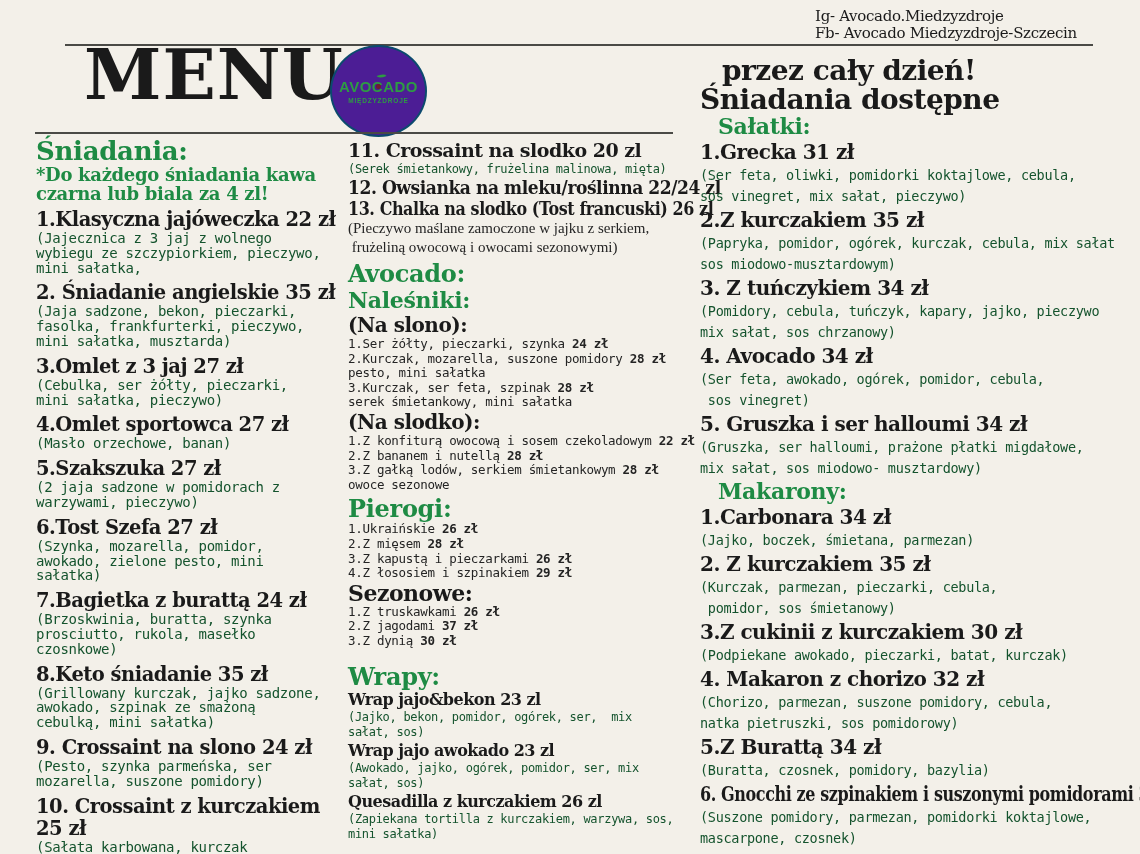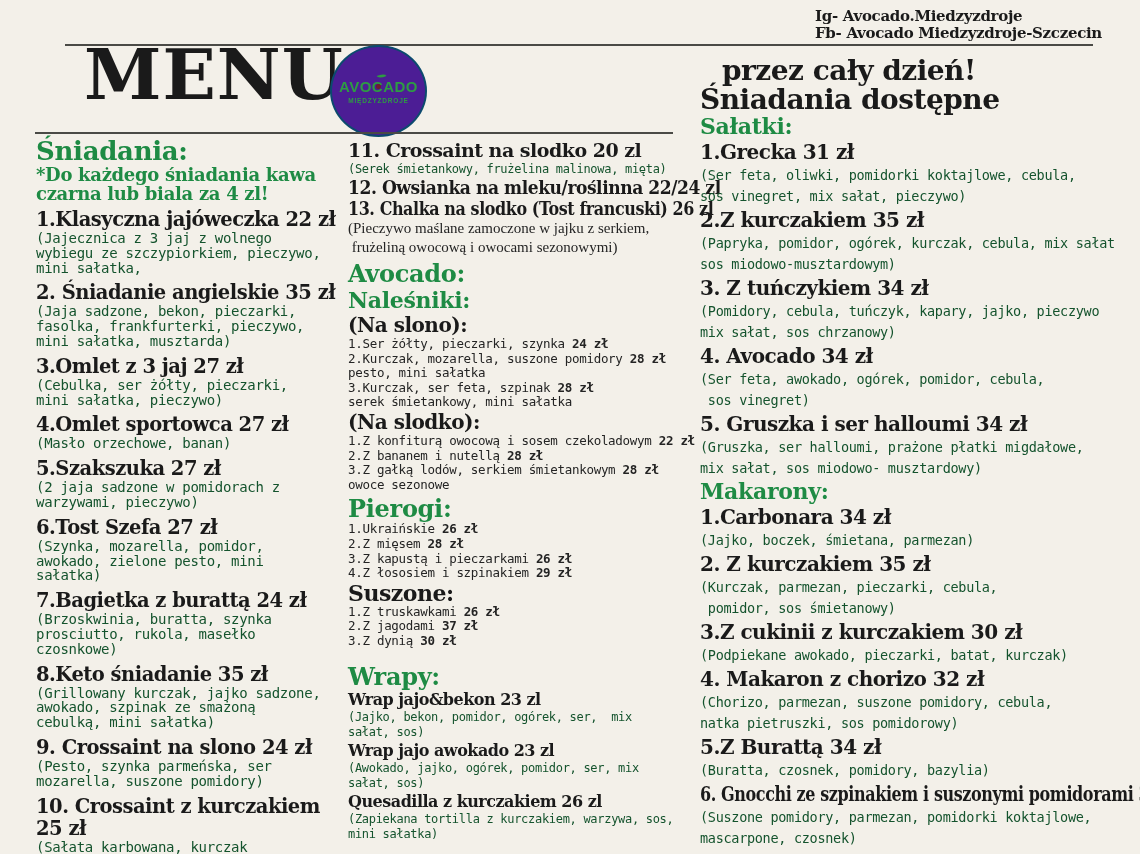--- a/index.html
+++ b/index.html
@@ -7,21 +7,21 @@
   #page {
     position:relative; width:1140px; height:854px; overflow:hidden;
     background:#f3f0e9; color:#1a1a1a;
     font-family:"DejaVu Serif", serif;
   }
   .fat { font-family:"DejaVu Serif", serif; font-weight:bold; color:#1a1a1a; letter-spacing:-0.5px; }
   .mono { font-family:"DejaVu Sans Mono", monospace; color:#14532d; white-space:pre-wrap; letter-spacing:-0.3px; }
   .gh { font-family:"DejaVu Serif", serif; font-weight:bold; color:#1e8b44; letter-spacing:-0.3px; }
 
   
-  #social { position:absolute; left:815px; top:8px; width:320px; font-weight:bold; font-size:15px; line-height:17px; letter-spacing:-0.3px; }
+  #social { position:absolute; left:815px; top:8px; width:320px; font-weight:normal; font-size:15px; line-height:17px; letter-spacing:-0.3px; }
   #rule-top { position:absolute; left:65px; top:44px; width:1028px; height:2px; background:#4a4a46; }
   #menu-title { position:absolute; left:84px; top:38px; font-size:70px; line-height:74px; font-weight:bold; letter-spacing:1px; }
   #rule-left { position:absolute; left:35px; top:132px; width:638px; height:2px; background:#4a4a46; }
 
   
   #logo { position:absolute; left:330px; top:45px; width:97px; height:92px; background:#4c1d95;
           border:2px solid #0c4a6e; border-radius:50%;
           display:flex; flex-direction:column; align-items:center; justify-content:center; }
   .logo-name { font-family:"Liberation Sans", sans-serif; font-weight:bold; color:#2e9b44; font-size:15px; letter-spacing:0.5px; display:flex; }
   .logo-c { position:relative; }
@@ -52,21 +52,21 @@
   #col-mid .h2g { font-size:22px; line-height:26px; }
   #col-mid .h2b { font-size:20px; line-height:24px; }
   #col-mid .row { font-family:"DejaVu Sans Mono", monospace; color:#242424; font-size:12.5px; line-height:14.6px; letter-spacing:-0.3px; white-space:nowrap; }
   .pr { font-weight:bold; }
   #col-mid .wrap-item .t { font-size:16px; line-height:20px; }
   #col-mid .wrap-item .d { font-size:12px; line-height:15.5px; }
 
   
   #col-right .bigh { font-size:28px; line-height:29px; }
   #col-right .bigh.ind { padding-left:22px; }
-  #col-right .sect { font-size:22px; line-height:25px; }
+  #col-right .sect { font-size:22px; line-height:25px; margin-left:18px; }
   #col-right .item .t { font-size:20px; line-height:26px; white-space:nowrap; }
   #col-right .item .d { font-size:13.5px; line-height:21px; }
 </style>
 </head>
 <body>
 
 <div id="page">
 
   <div id="social" class="fat">
     <div>Ig- Avocado.Miedzyzdroje</div>
@@ -178,21 +178,21 @@
     <div class="row"><span>2.Z bananem i nutellą </span><span class="pr">28 zł</span></div>
     <div class="row"><span>3.Z gałką lodów, serkiem śmietankowym </span><span class="pr">28 zł</span></div>
     <div class="row"><span>owoce sezonowe</span><span class="pr"></span></div>
 
     <div class="h1g gh">Pierogi:</div>
     <div class="row"><span>1.Ukraińskie </span><span class="pr">26 zł</span></div>
     <div class="row"><span>2.Z mięsem </span><span class="pr">28 zł</span></div>
     <div class="row"><span>3.Z kapustą i pieczarkami </span><span class="pr">26 zł</span></div>
     <div class="row"><span>4.Z łososiem i szpinakiem </span><span class="pr">29 zł</span></div>
 
-    <div class="h2b fat" style="font-size:22px">Suszone:</div>
+    <div class="h2b fat" style="font-size:22px">Sezonowe:</div>
     <div class="row"><span>1.Z truskawkami </span><span class="pr">26 zł</span></div>
     <div class="row"><span>2.Z jagodami </span><span class="pr">37 zł</span></div>
     <div class="row"><span>3.Z dynią </span><span class="pr">30 zł</span></div>
 
     <div class="h1g gh" style="margin-top:14px">Wrapy:</div>
     <div class="wrap-item">
       <div class="t fat">Wrap jajo&amp;bekon 23 zl</div>
       <div class="d mono">(Jajko, bekon, pomidor, ogórek, ser,  mix
 sałat, sos)</div>
     </div>

